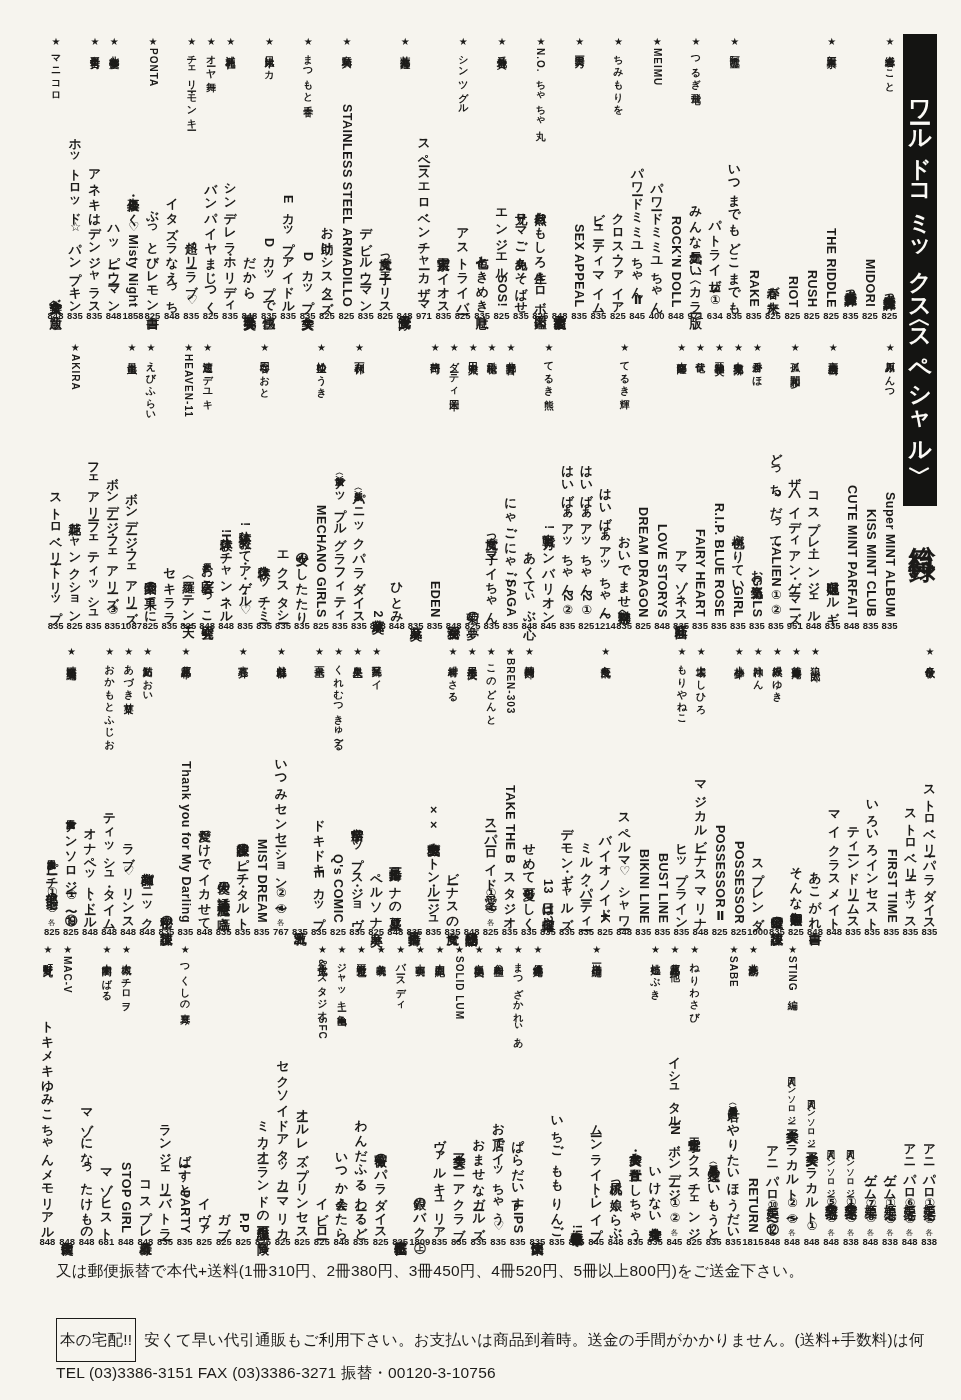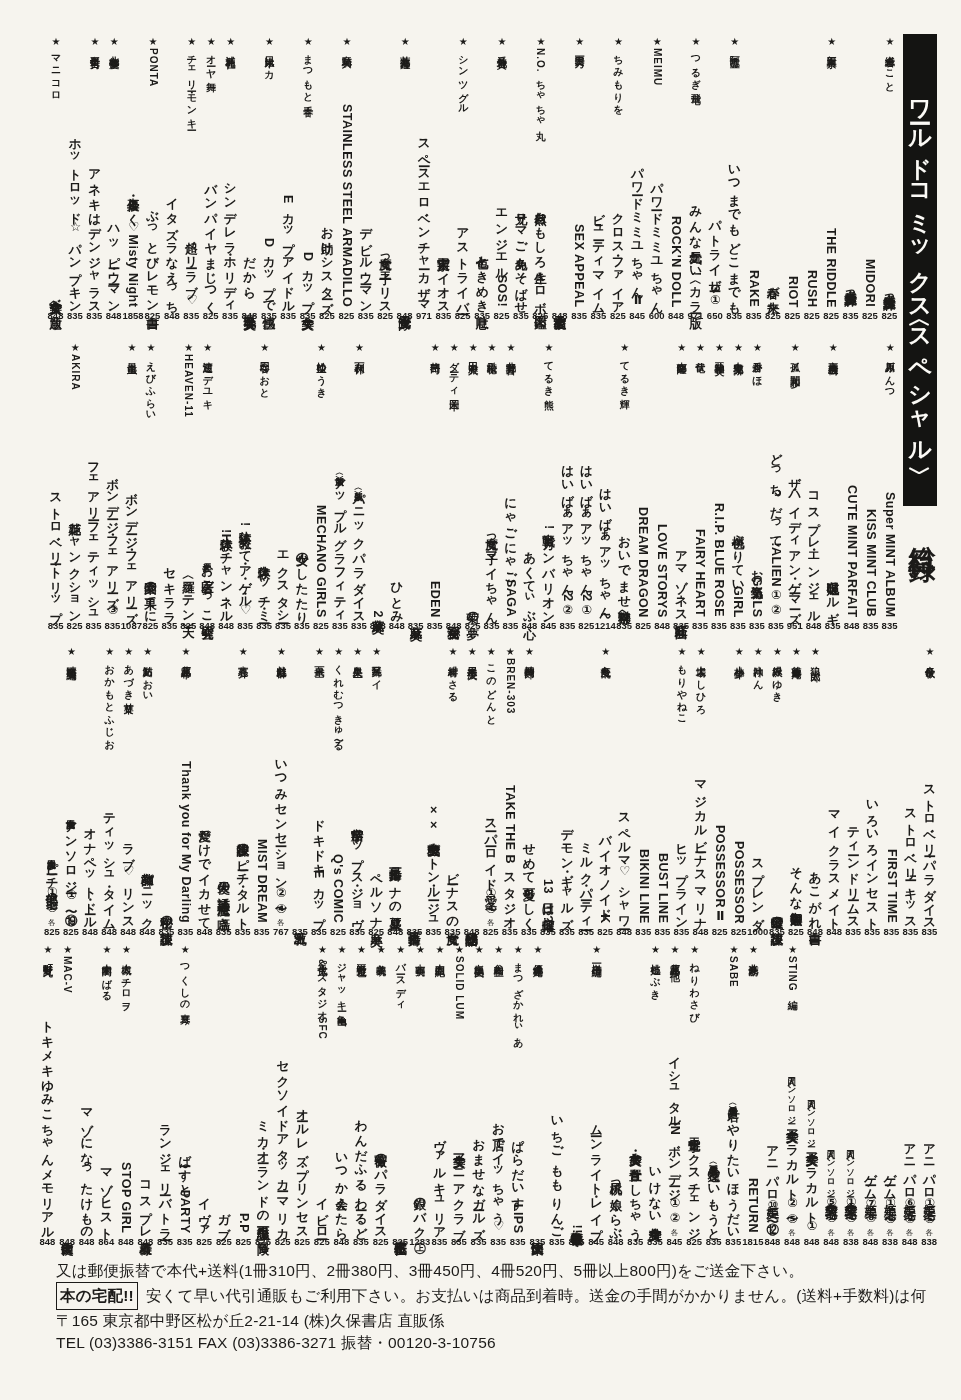--- a/index.html
+++ b/index.html
@@ -50,22 +50,22 @@
   }
   .each{font-size:7.5px;}
   .num{font-size:9.5px;font-weight:bold;}
   
   .footer{
     position:absolute;top:1260px;left:56px;width:862px;
     font-size:15.5px;line-height:1.42;letter-spacing:0.2px;
   }
   .footer p{margin:0;white-space:nowrap;}
   .boxed{
-    display:inline-block;border:1.5px solid #1c1b19;padding:2px 3px;
-    margin-right:8px;font-weight:bold;
+    display:inline-block;border:1.5px solid #1c1b19;padding:10px 3px;
+    margin-right:8px;font-weight:normal;margin-top:36px;
   }
   .addr{margin-top:2px;}
 </style>
 </head>
 <body>
 
 <div>
 
   <div class="banner vert">ワールドコミックス〈スペシャル〉</div>
 
@@ -135,21 +135,21 @@
         <div class="spacer"></div>
         <div class="title vert">いつまでも どこまでも</div>
         <div class="price">
           <span class="num">835</span>
         </div>
       </div>
       <div class="col">
         <div class="spacer"></div>
         <div class="title vert">パトライザー3①</div>
         <div class="price">
-          <span class="num">650</span>
+          <span class="num">634</span>
         </div>
       </div>
       <div class="col">
         <div class="author vert">★つるぎ飛竜</div>
         <div class="spacer"></div>
         <div class="title vert">みんな元気かい!〈カラー版〉</div>
         <div class="price">
           <span class="num">971</span>
         </div>
       </div>
@@ -158,21 +158,21 @@
         <div class="title vert">ROCK'N DOLL</div>
         <div class="price">
           <span class="num">848</span>
         </div>
       </div>
       <div class="col">
         <div class="author vert">★MEIMU</div>
         <div class="spacer"></div>
         <div class="title vert">パワードミミユちゃん</div>
         <div class="price">
-          <span class="num">600</span>
+          <span class="num">400</span>
         </div>
       </div>
       <div class="col">
         <div class="spacer"></div>
         <div class="title vert">パワードミミユちゃんⅡ</div>
         <div class="price">
           <span class="num">845</span>
         </div>
       </div>
       <div class="col">
@@ -1305,21 +1305,21 @@
         <div class="title vert">ヴァルキュリア</div>
         <div class="price">
           <span class="num">835</span>
         </div>
       </div>
       <div class="col">
         <div class="author vert">★古美明</div>
         <div class="spacer"></div>
         <div class="title vert">銀のバク㊤</div>
         <div class="price">
-          <span class="num">1283</span>
+          <span class="num">1809</span>
         </div>
       </div>
       <div class="col">
         <div class="author vert">★バースディ</div>
         <div class="spacer"></div>
         <div class="title vert">木霊戦士伝</div>
         <div class="price">
           <span class="num">825</span>
         </div>
       </div>
@@ -1425,21 +1425,21 @@
         <div class="title vert">STOP GIRL</div>
         <div class="price">
           <span class="num">848</span>
         </div>
       </div>
       <div class="col">
         <div class="author vert">★未由間すばる</div>
         <div class="spacer"></div>
         <div class="title vert">マゾヒスト</div>
         <div class="price">
-          <span class="num">864</span>
+          <span class="num">681</span>
         </div>
       </div>
       <div class="col">
         <div class="spacer"></div>
         <div class="title vert">マゾになったけもの</div>
         <div class="price">
           <span class="num">848</span>
         </div>
       </div>
       <div class="col">
@@ -1456,17 +1456,16 @@
         <div class="title vert">トキメキゆみこちゃんメモリアル</div>
         <div class="price">
           <span class="num">848</span>
         </div>
       </div>
     </div>
 
   <div class="footer">
     <p>又は郵便振替で本代+送料(1冊310円、2冊380円、3冊450円、4冊520円、5冊以上800円)をご送金下さい。</p>
     <p><span class="boxed">本の宅配!!</span><span>安くて早い代引通販もご利用下さい。お支払いは商品到着時。送金の手間がかかりません。(送料+手数料)は何</span></p>
-    <p class="addr">〒165 東京都中野区松が丘2-21-14 (株)久保書店 直販係</p>
     <p>TEL (03)3386-3151 FAX (03)3386-3271 振替・00120-3-10756</p>
   </div>
 
 </div>
 
 </body></html>

